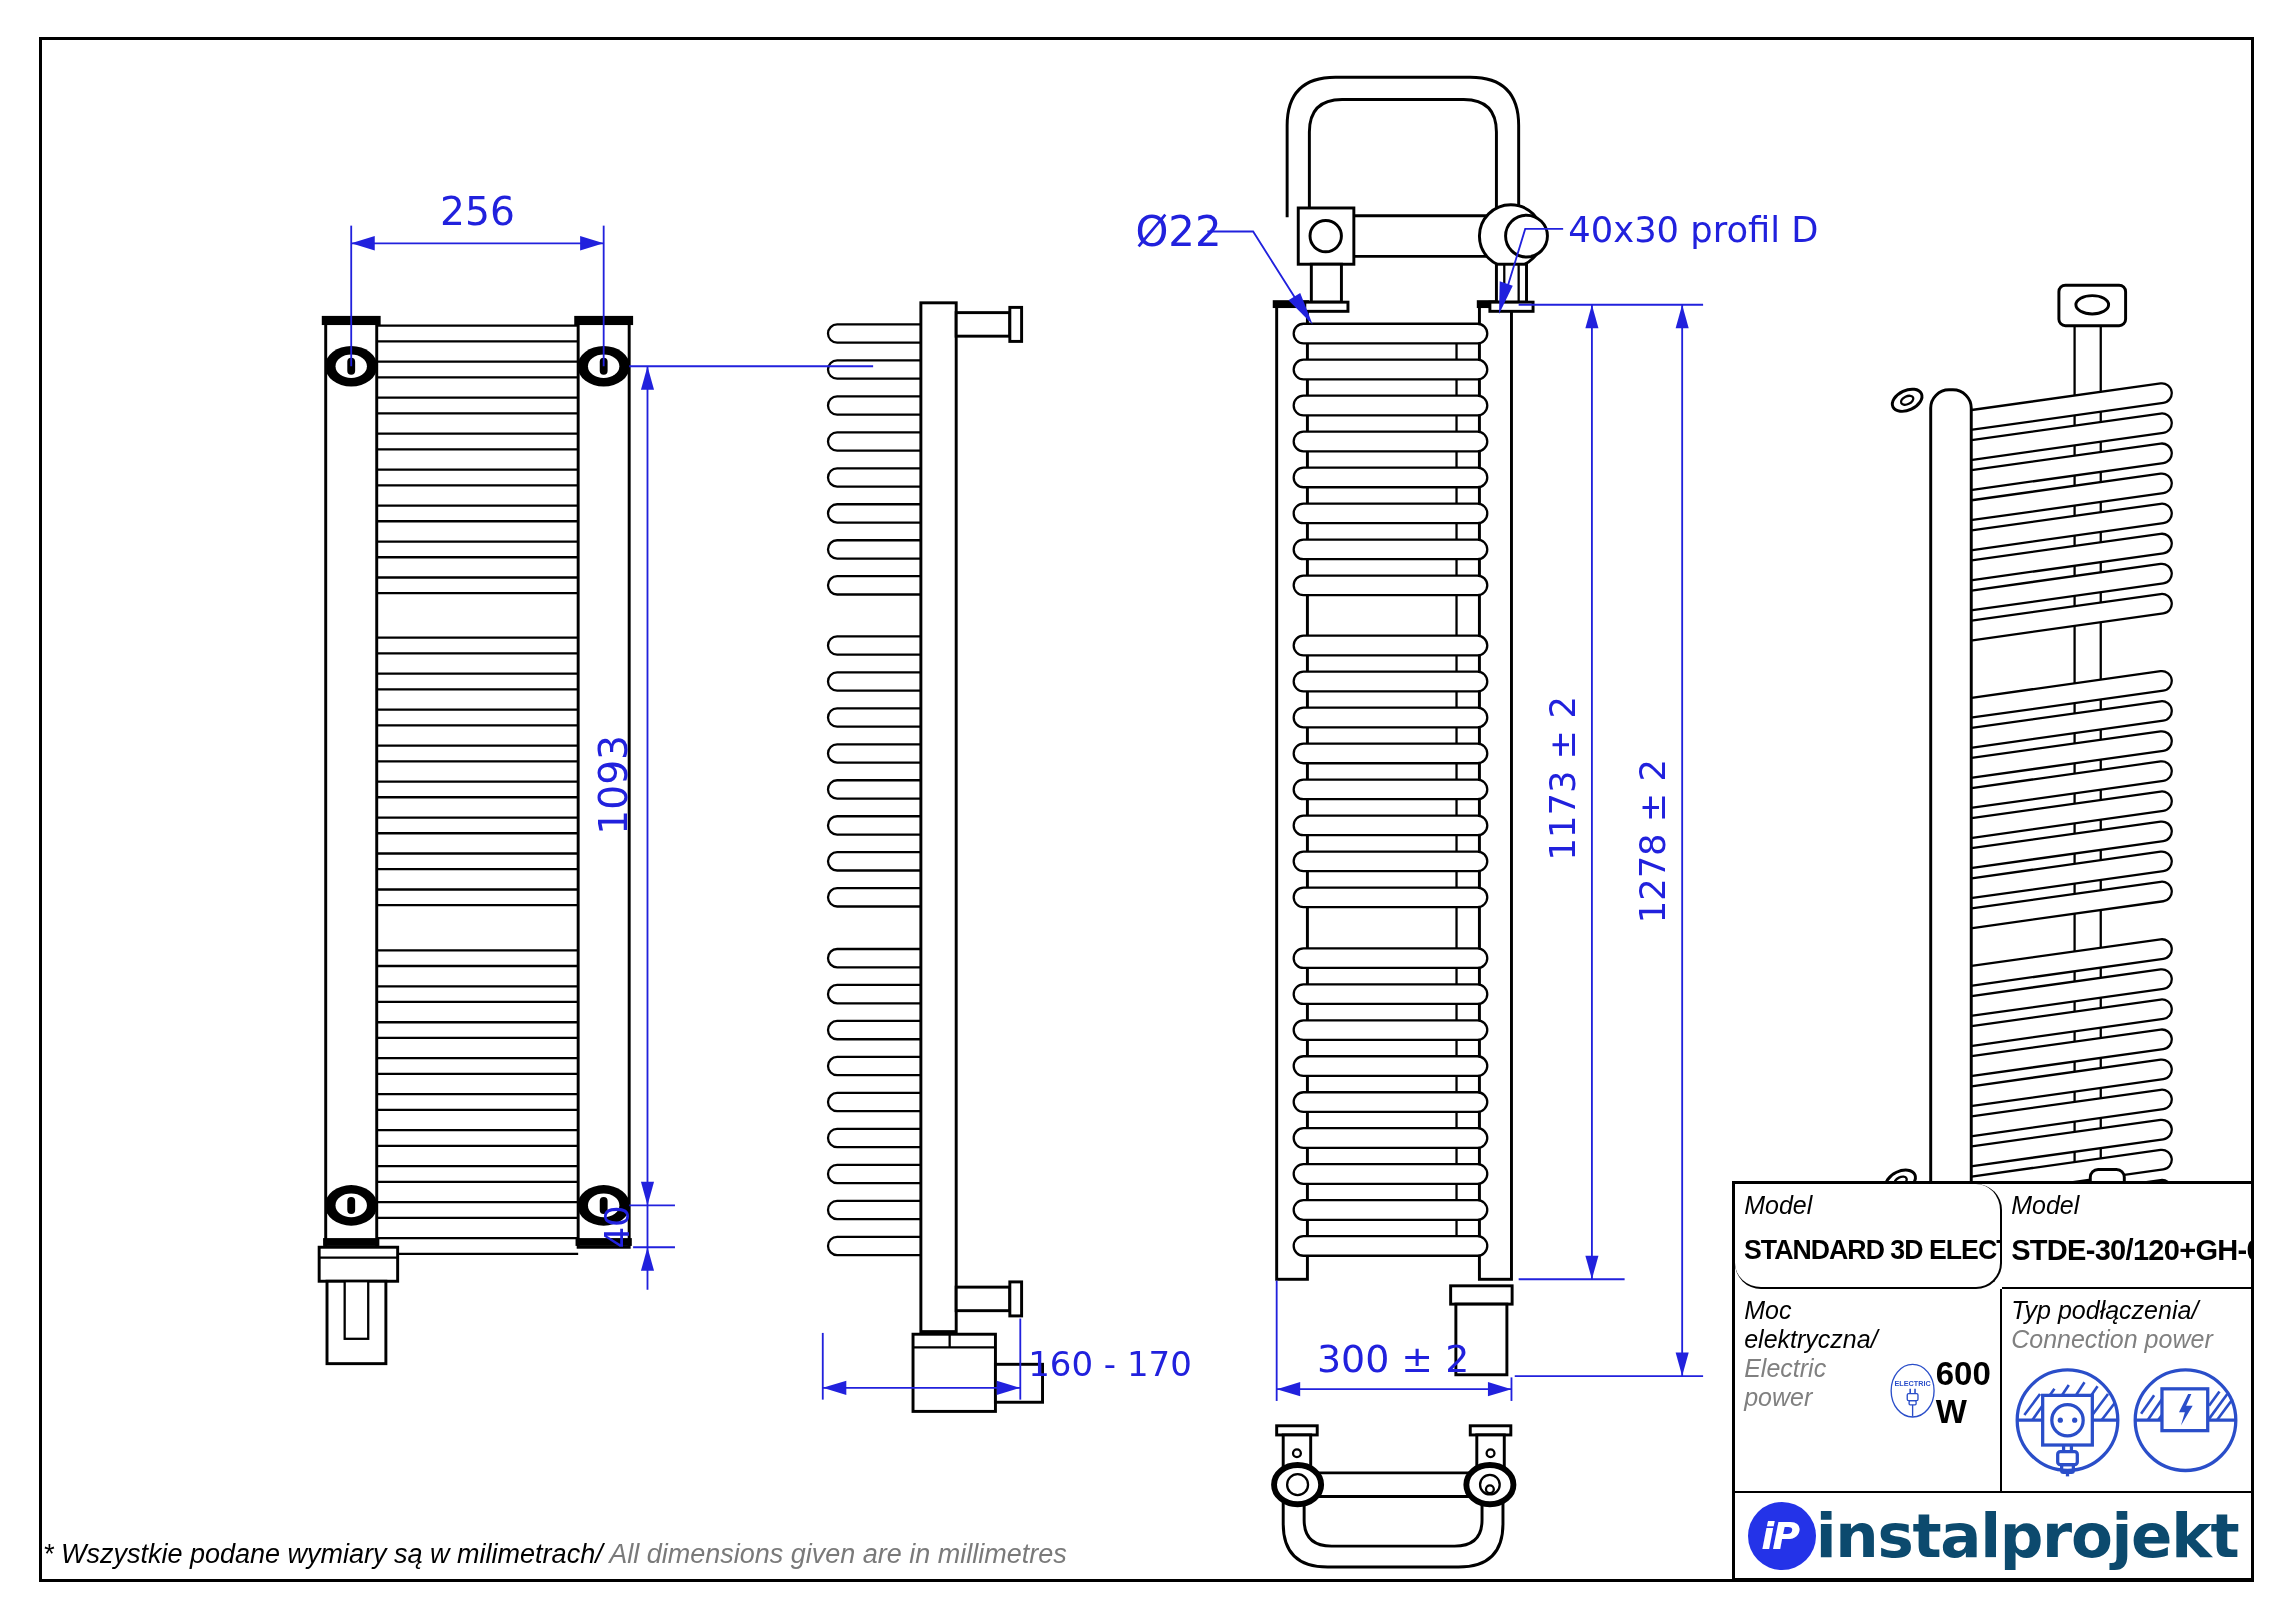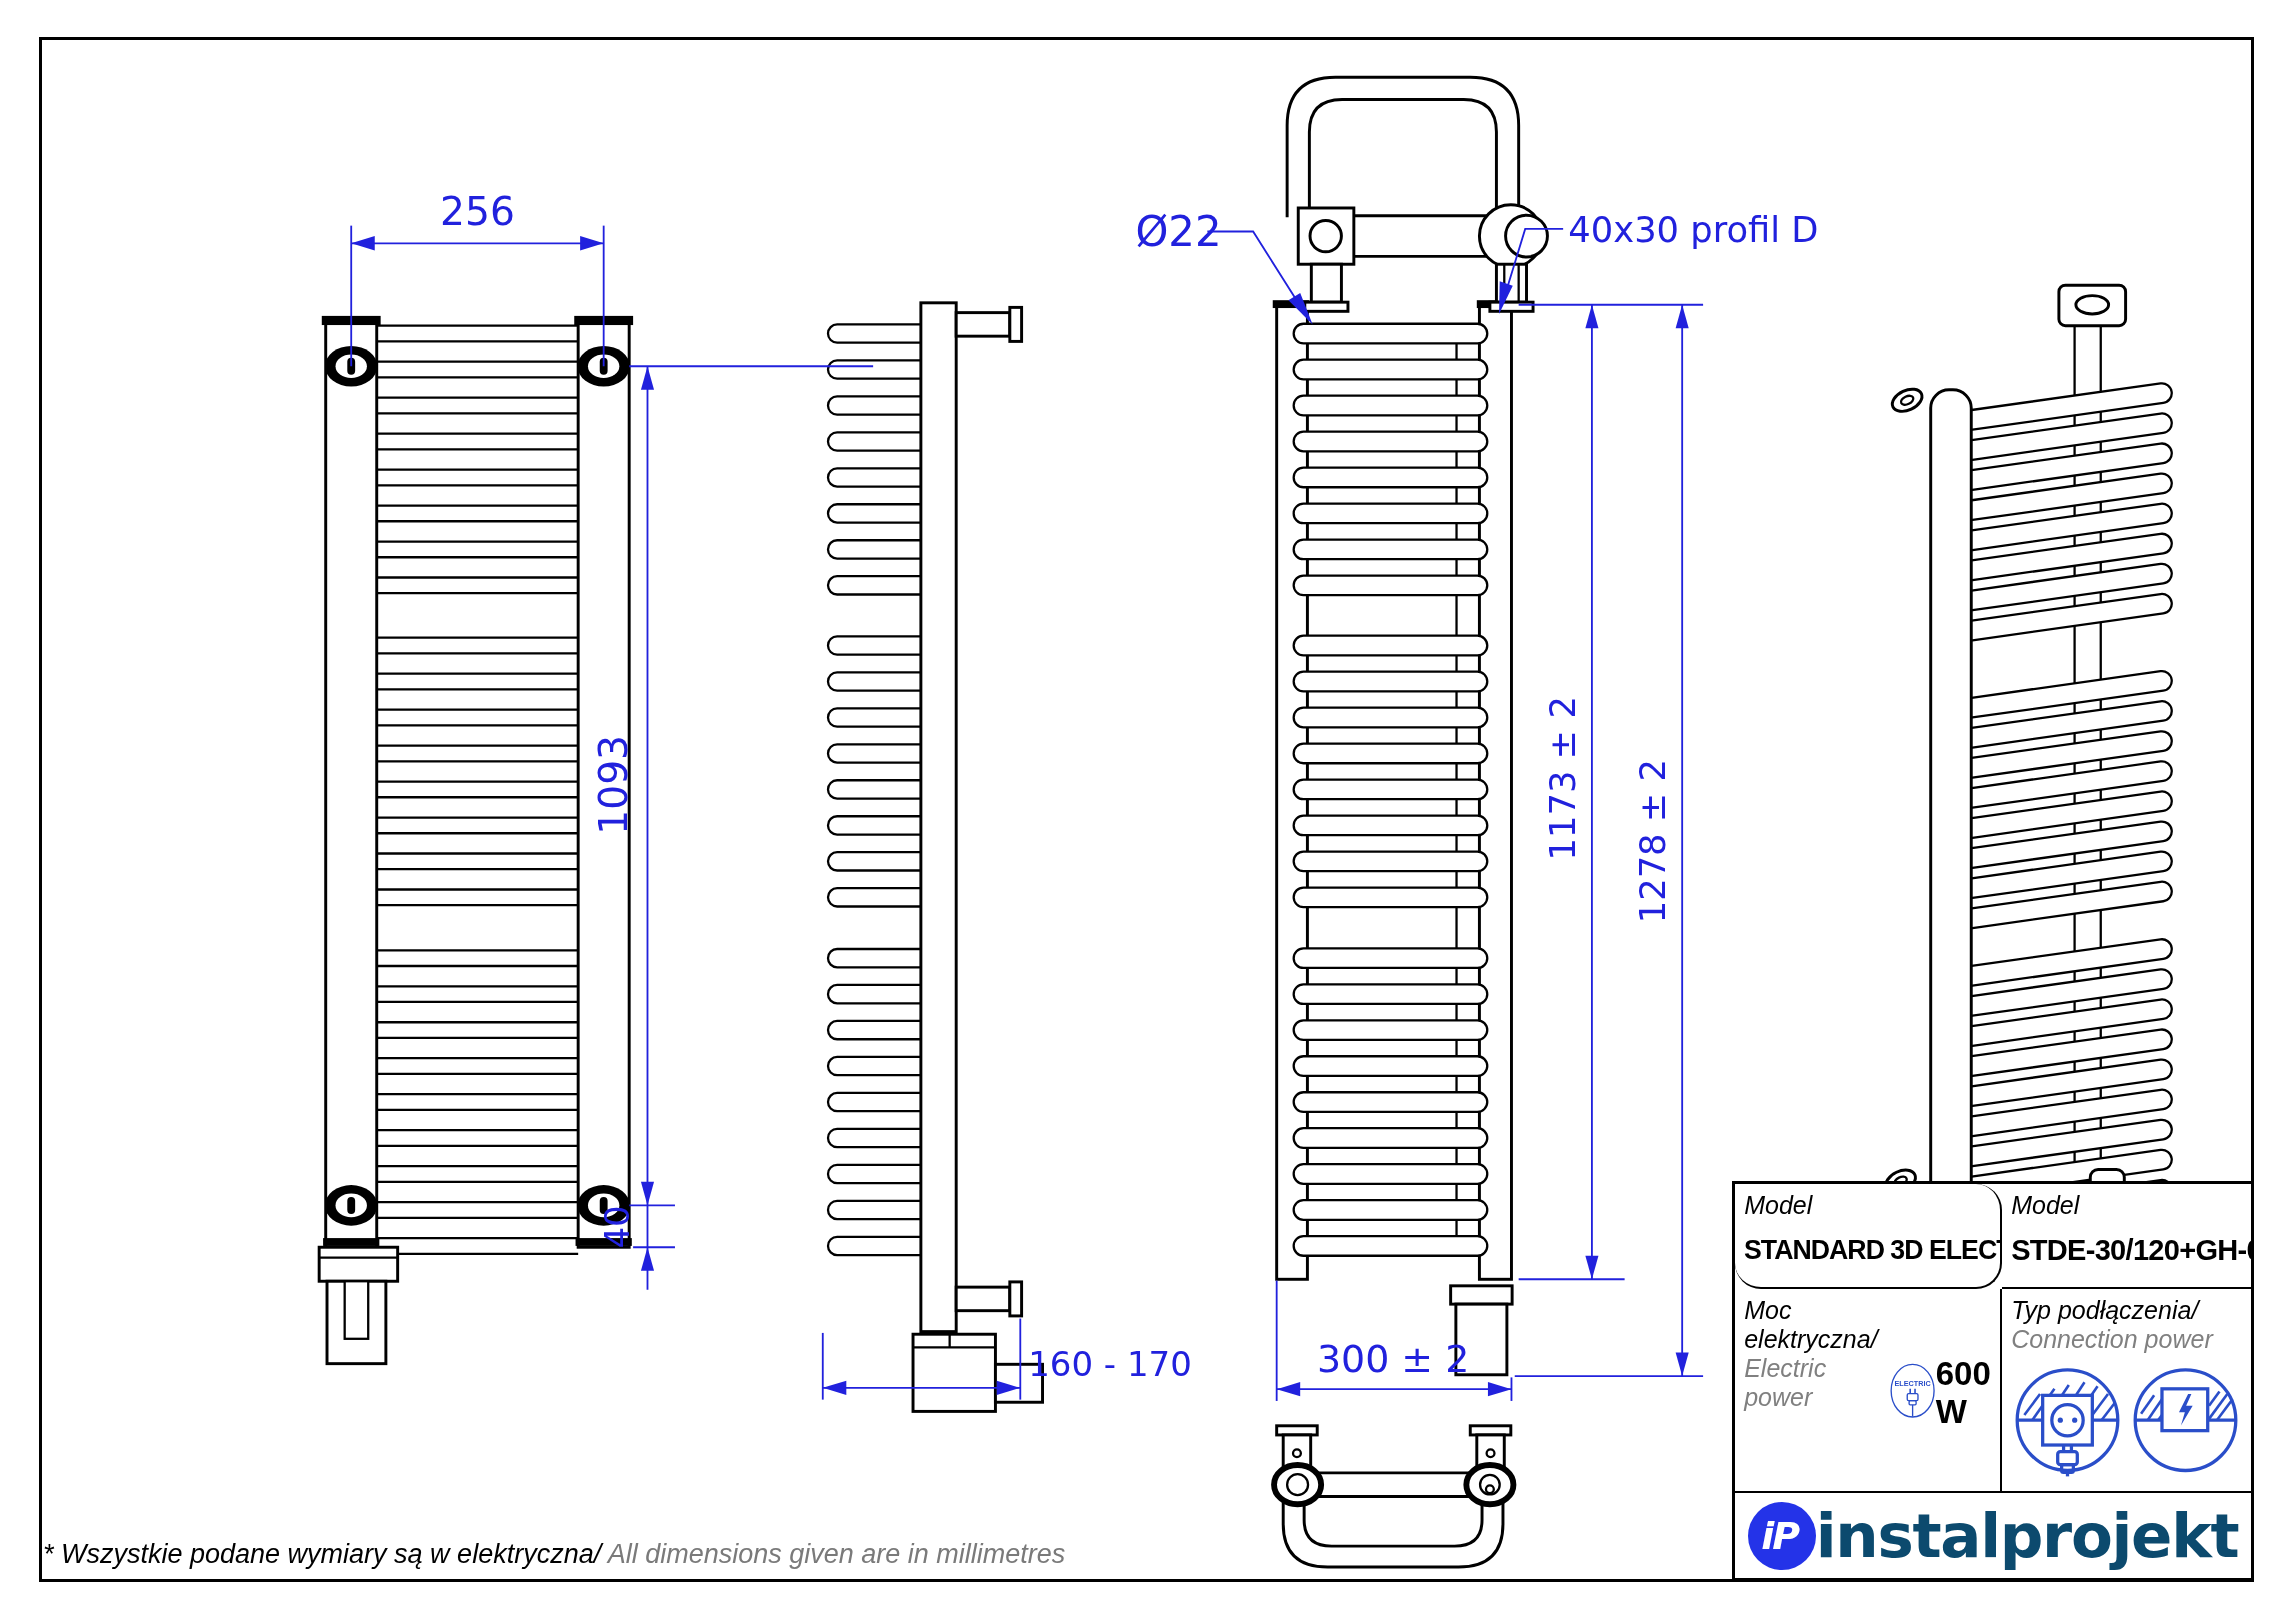--- a/index.html
+++ b/index.html
@@ -429,15 +429,15 @@
 
   <div class="cell c-logo">
     <div class="logo-circle">
       <span class="logo-ip">iP</span>
     </div>
     <span class="logo-name">instalprojekt</span>
   </div>
 </div>
 
 <div class="footer">
-  <span>* Wszystkie podane wymiary są w elektryczna/</span><span class="en"> All dimensions given are in millimetres</span>
+  <span>* Wszystkie podane wymiary są w milimetrach/</span><span class="en"> All dimensions given are in millimetres</span>
 </div>
 
 
 </body></html>

